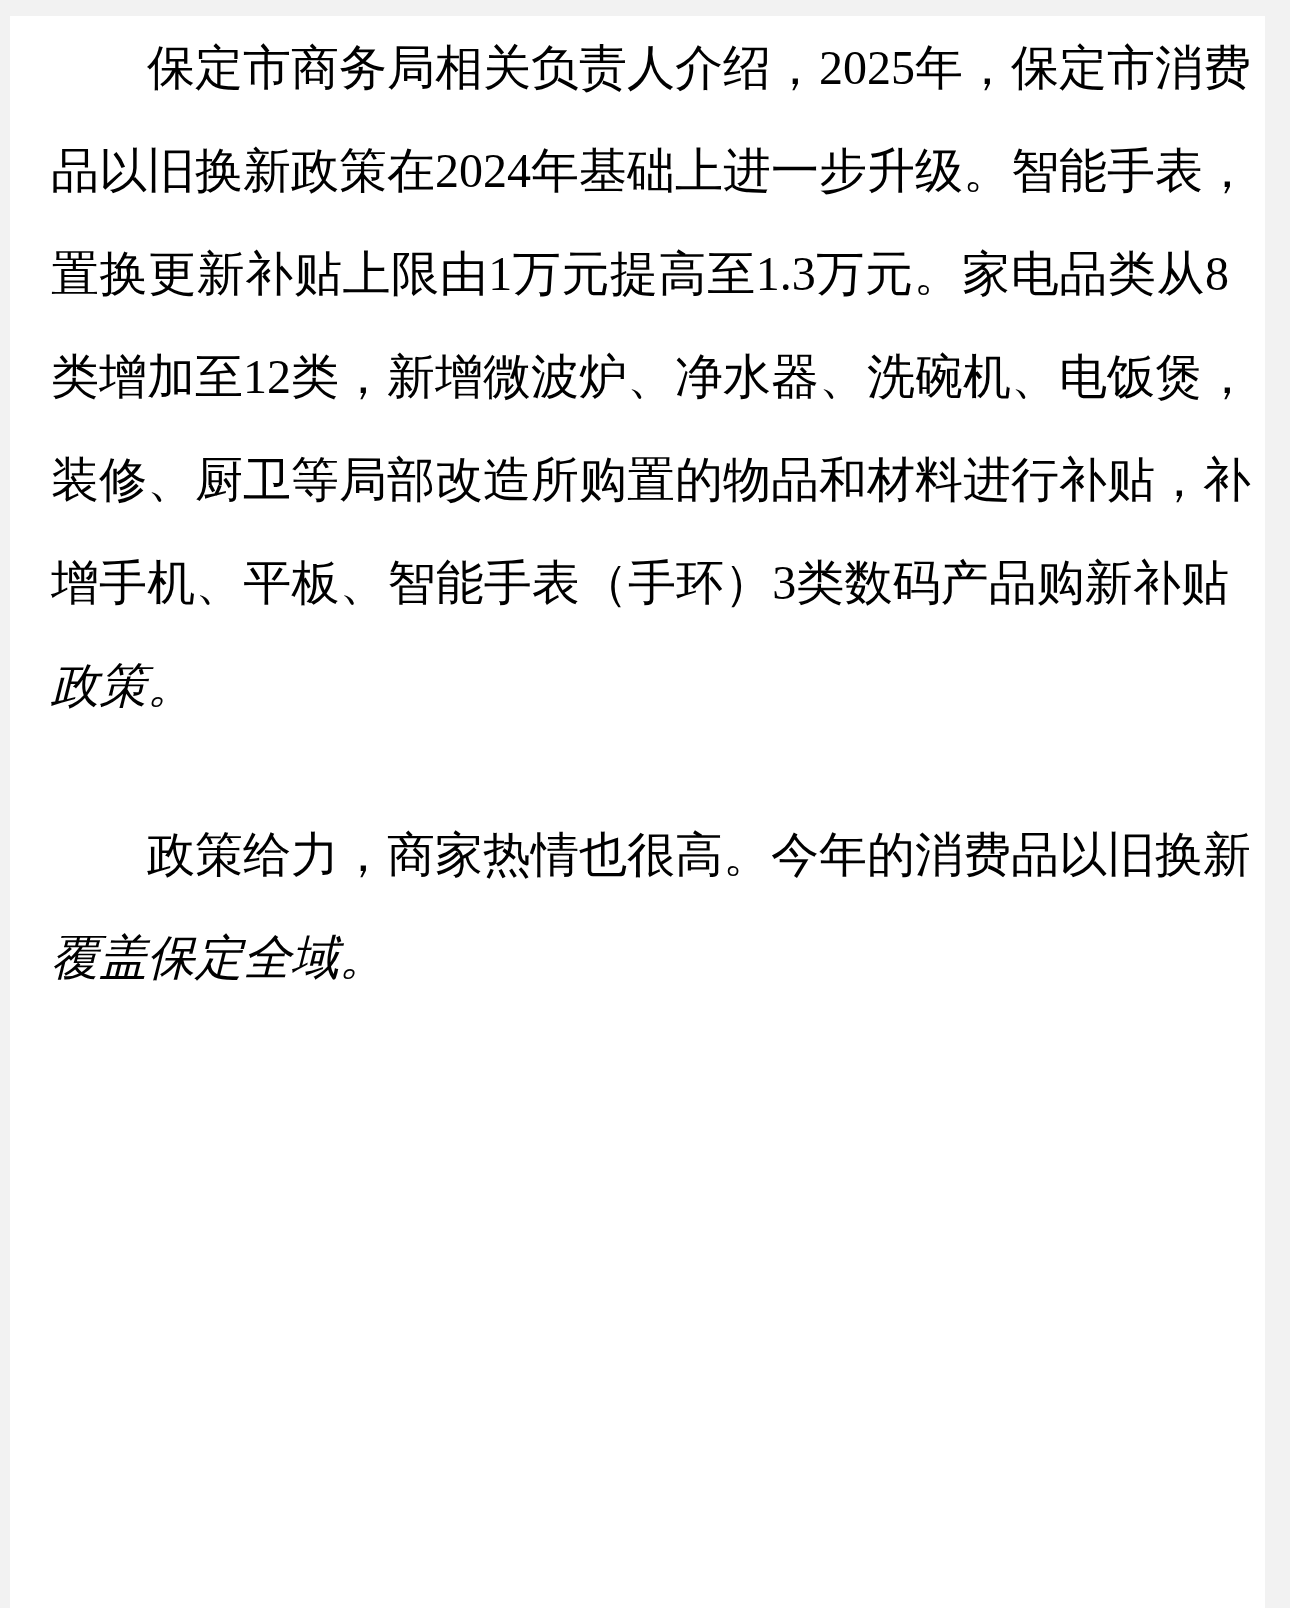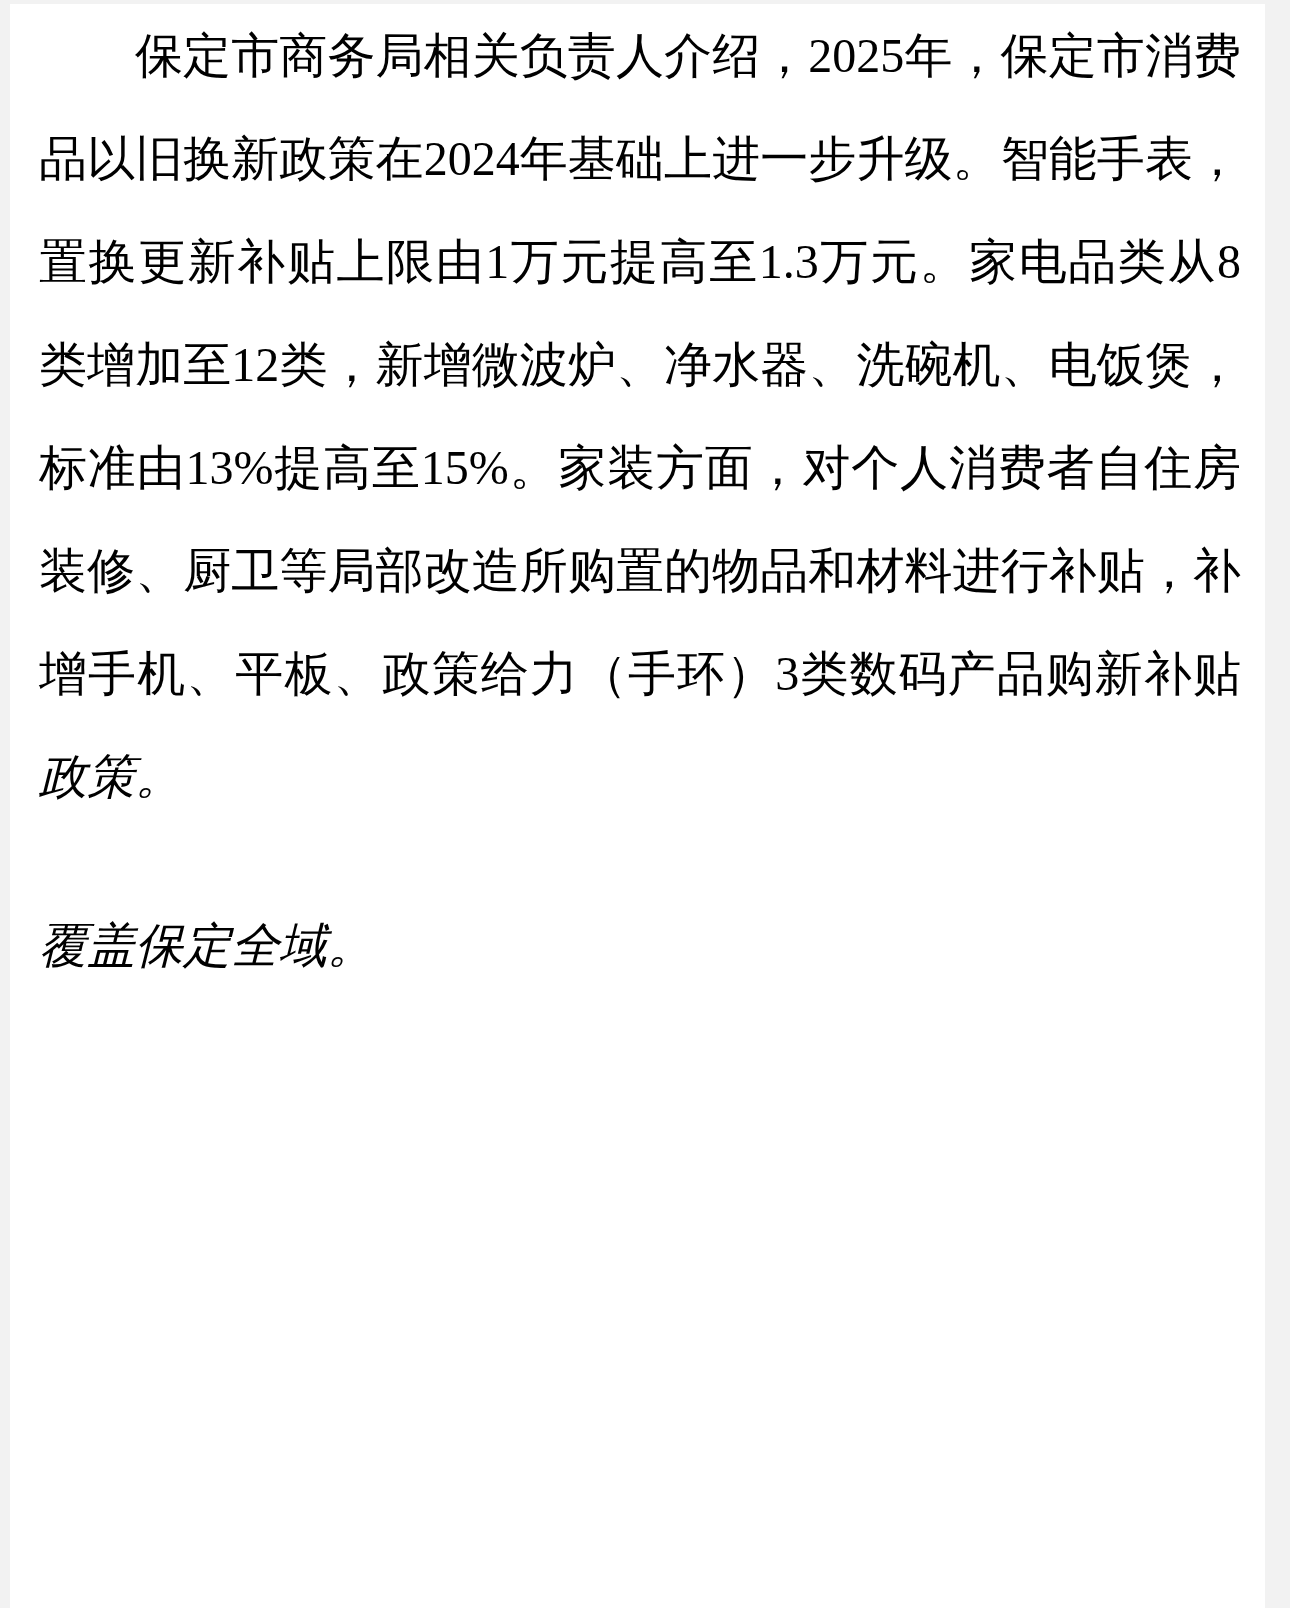--- a/index.html
+++ b/index.html
@@ -20,21 +20,21 @@
     margin-left: 10px;
     background: #ffffff;
     padding: 0 20px 0 25px;
   }
   .article {
     color: #000000;
     font-size: 48px;
     line-height: 103px;
   }
   .para {
-    margin: 4px;
+    margin: 16px;
     padding: 0;
   }
   .para + .para {
     margin-top: 66px;
   }
   .line {
     text-align: justify;
     text-align-last: justify;
     white-space: nowrap;
   }
@@ -49,22 +49,22 @@
 </head>
 <body>
 
 <div class="paper">
   <div class="article">
       <div class="para">
         <div class="line first">保定市商务局相关负责人介绍，2025年，保定市消费</div>
         <div class="line">品以旧换新政策在2024年基础上进一步升级。智能手表，</div>
         <div class="line">置换更新补贴上限由1万元提高至1.3万元。家电品类从8</div>
         <div class="line">类增加至12类，新增微波炉、净水器、洗碗机、电饭煲，</div>
-        <div class="line">标准由13%提高至15%。家装方面，对个人消费者自住房</div>
         <div class="line">装修、厨卫等局部改造所购置的物品和材料进行补贴，补</div>
-        <div class="line">增手机、平板、政策给力（手环）3类数码产品购新补贴</div>
+        <div class="line">增手机、平板、智能手表（手环）3类数码产品购新补贴</div>
         <div class="line last">政策。</div>
       </div>
       <div class="para">
+        <div class="line first">政策给力，商家热情也很高。今年的消费品以旧换新</div>
         <div class="line last">覆盖保定全域。</div>
       </div>
     </div>
 </div>
 
 </body></html>

